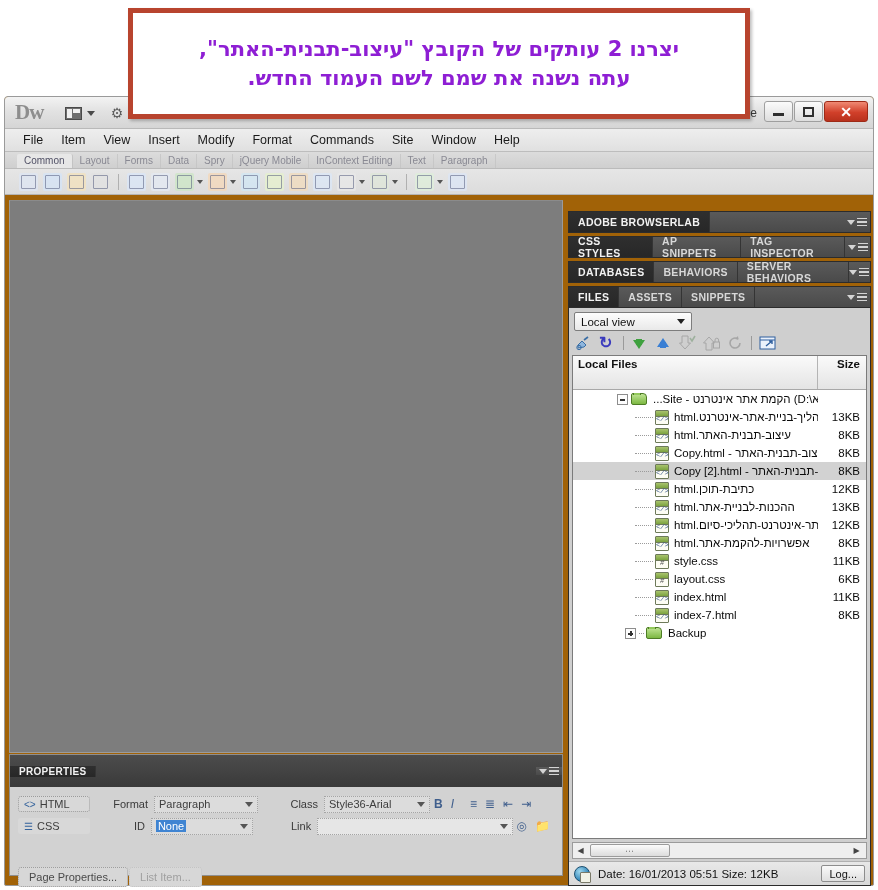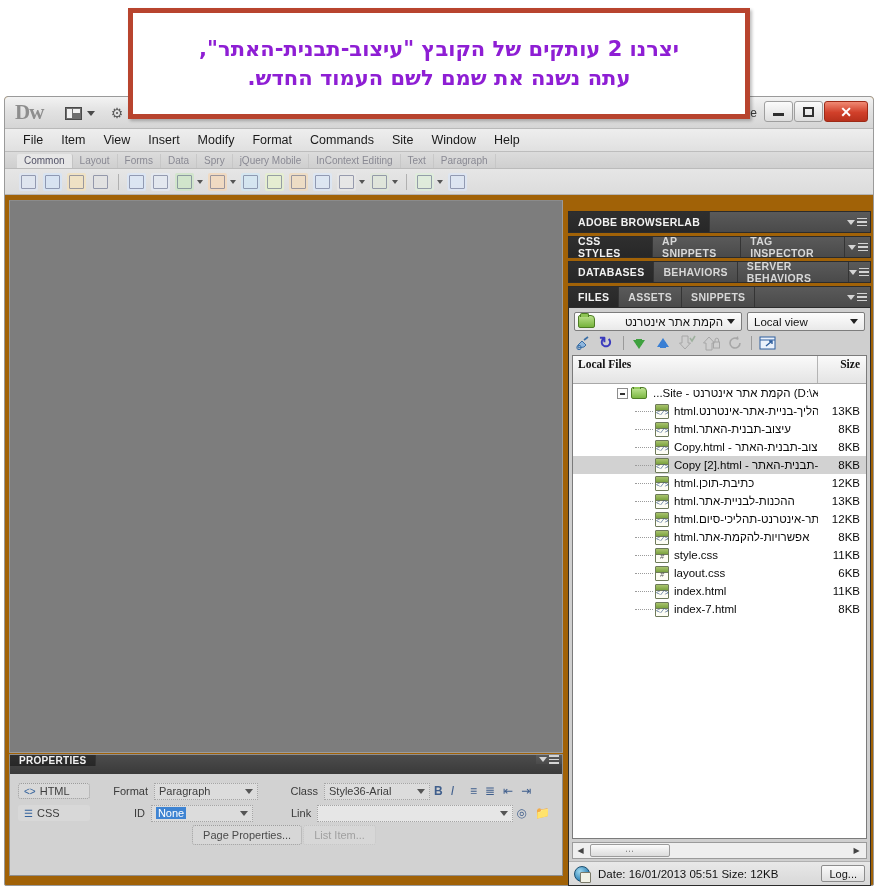--- a/index.html
+++ b/index.html
@@ -305,24 +305,24 @@
   .filelist-wrap {
     background: #ffffff;
     border: 1px solid #7b7b7b;
     margin: 0 3px 3px 3px;
     height: 484px;
     position: relative;
     overflow: hidden;
   }
   .fl-header {
     display: flex;
-    height: 28px;
+    height: 34px;
     background: linear-gradient(to bottom, #fafafa, #e4e4e4);
     border-bottom: 1px solid #a8a8a8;
-    font-size: 11.5px; font-weight: bold; color: #111; font-family: Liberation Serif, serif;
+    font-size: 11.5px; font-weight: bold; color: #111;
   }
   .fl-header .c-name { flex:1; padding: 2px 0 0 5px; border-right: 1px solid #b4b4b4; }
   .fl-header .c-size { width: 48px; padding: 2px 6px 0 0; text-align: right; }
 
   .fl-rows { font-size: 11.5px; color: #0a0a0a; }
   .fl-row {
     display: flex; align-items: center;
     height: 18px;
     position: relative;
     padding-left: 36px;
@@ -446,23 +446,23 @@
 
   
   .props {
     position: absolute;
     left: 4px; top: 657px;
     width: 554px; height: 122px;
     background: #d2d2d2;
     border: 1px solid #8f8f8f;
   }
   .props-tabbar {
-    height: 19px;
+    height: 32px;
     background: linear-gradient(to bottom, #4c4c4c, #3a3a3a);
-    display: flex; align-items: flex-start;
+    display: flex; align-items: center;
   }
   .props-tabbar .ptab { font-size: 10px; }
   .props-body { padding: 6px 8px; position: relative; filter: blur(0.55px); }
   .pr-row { display: flex; align-items: center; height: 22px; }
   .pr-left { width: 78px; display:flex; flex-direction:column; gap:2px; }
   .pr-tagbtn {
     display:flex; align-items:center; gap:4px;
     font-size: 11px; color:#3d3d3d;
     padding: 1px 5px;
     border: 1px dotted #9b9b9b;
@@ -692,21 +692,21 @@
           </div>
           <div class="pr-lbl" style="width:66px;">Link</div>
           <div class="pr-field" style="width:200px;background:#e6e6e6;">
             <span></span>
             <span class="fcaret"></span>
           </div>
           <span class="fmt-ico">◎</span>
           <span class="fmt-ico" style="color:#c79a3e;">📁</span>
         </div>
 
-        <div class="pr-row" style="justify-content:center; gap:1px; margin-top:0; padding-right:4px;">
+        <div class="pr-row" style="justify-content:flex-start; gap:1px; margin-top:29px; padding-right:4px;">
           <div class="pr-btn">Page Properties...</div>
           <div class="pr-btn dim">List Item...</div>
         </div>
       </div>
     </div>
 
     <div class="rightcol">
 
       <div class="panel-group">
         <div class="panel-tabbar">
@@ -769,25 +769,20 @@
                 <i></i>
                 <i></i>
                 <i></i>
               </span>
           </div>
         </div>
 
         <div class="files-body">
 
           <div class="files-toolbar-row">
-            <div class="site-select">
-              <span class="folder-ico"></span>
-              <span class="lbl">הקמת אתר אינטרנט</span>
-              <span class="sel-caret"></span>
-            </div>
             <div class="view-select">
               <span class="lbl">Local view</span>
               <span class="sel-caret"></span>
             </div>
           </div>
 
           <div class="files-icon-row">
             <div class="fico">
               <svg width="17" height="16" viewBox="0 0 17 16" aria-hidden="true">
                 <path d="M3 10 L7 6 L11 10 L9 12 L3 13 Z" fill="#8fb6dd" stroke="#3a6ea5"></path>
@@ -988,20 +983,30 @@
                     <span class="dotline"></span>
                   <span class="file-ico">
                       <i class="glyph">&lt;/&gt;</i>
                     </span>
                   <span>index-7.html</span>
                   </div>
                 <div class="fl-size">8KB</div>
               </div>
 
 
+              <div class="fl-row">
+                <div class="fl-name">
+                  <span class="indent2" style="width:16px;"></span>
+                  <span class="expander plus"></span>
+                  <span class="dotline" style="width:5px;"></span>
+                  <span class="folder-row-ico"></span>
+                  <span>Backup</span>
+                </div>
+                <div class="fl-size"></div>
+              </div>
 
             </div>
 
           </div>
 
           <div class="hscroll">
             <div class="hs-arrow">◀</div>
             <div class="hs-thumb">⋯</div>
             <div class="hs-arrow right">▶</div>
           </div>

